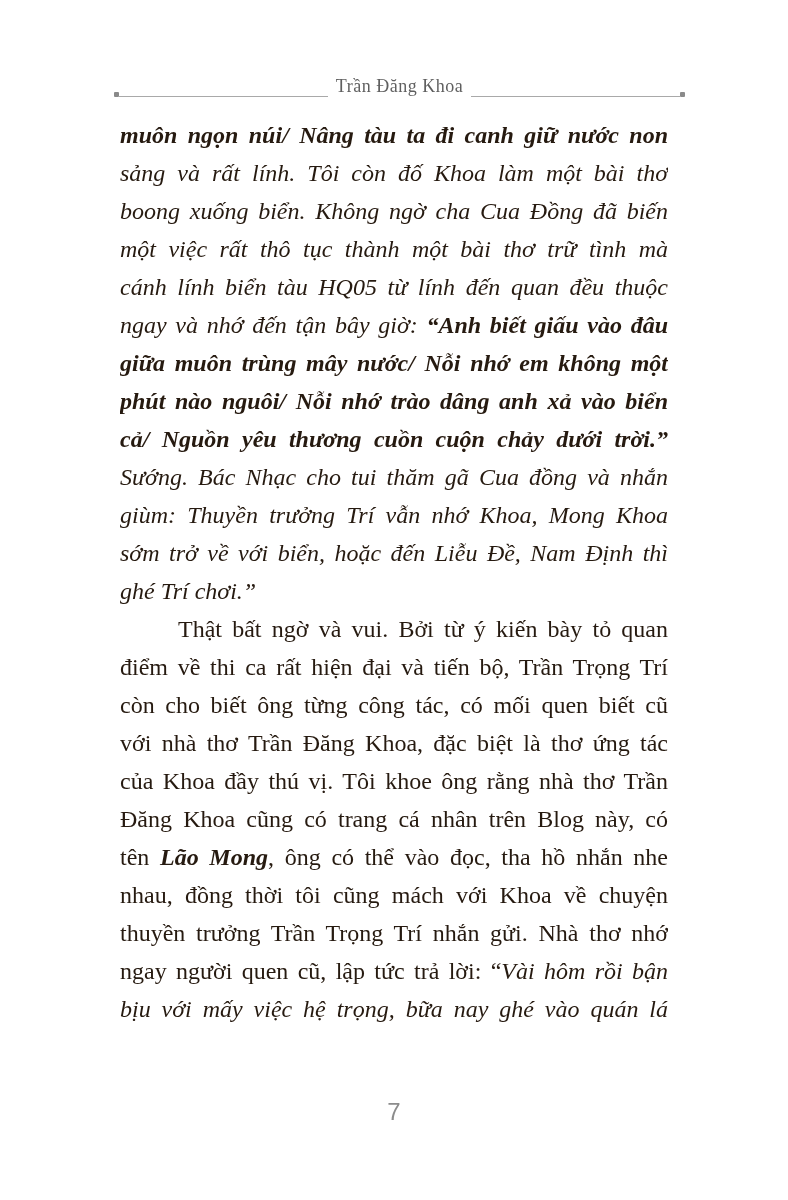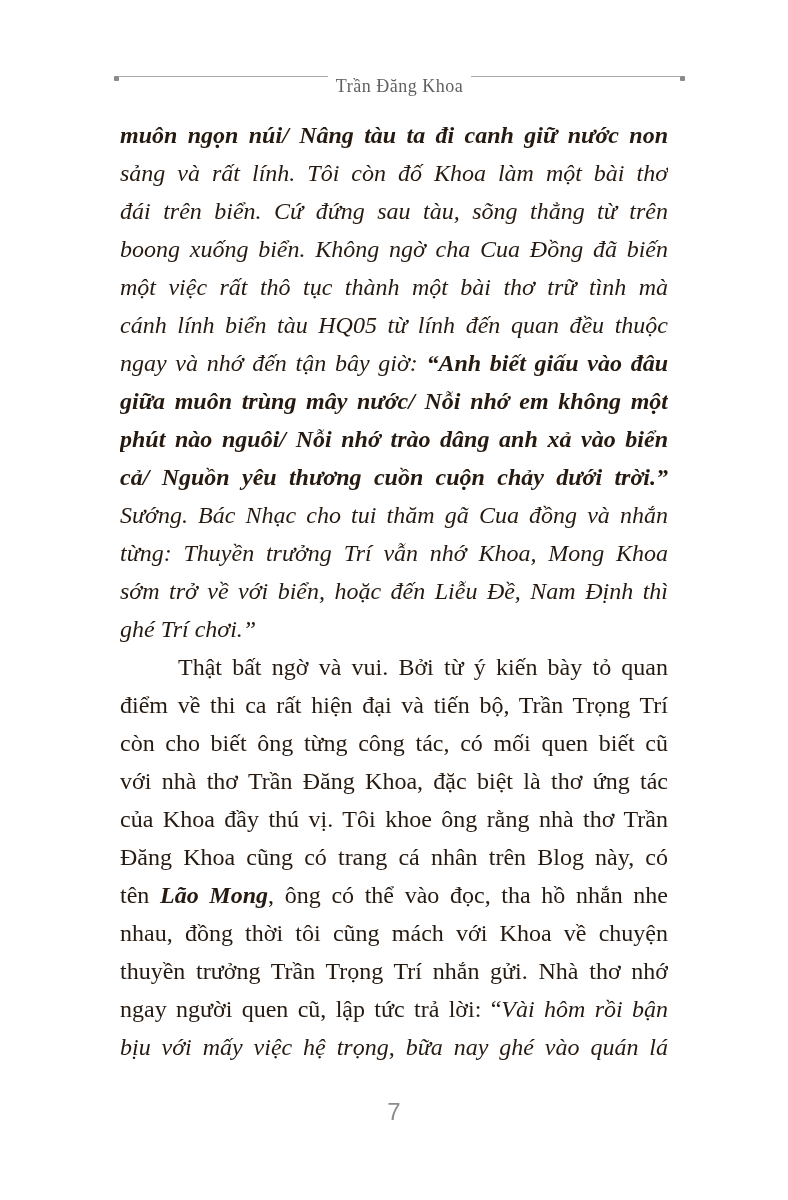--- a/index.html
+++ b/index.html
@@ -18,21 +18,21 @@
     color: var(--text-color);
     overflow: hidden;
   }
   
   .header {
     position: absolute;
     top: 76px;
     left: 114px;
     right: 103px;
     display: flex;
-    align-items: flex-start;
+    align-items: flex-end;
     color: var(--header-color);
   }
   .header .rule {
     flex: 1;
     height: 1px;
     background: #a9a9a9;
   }
   .header .dot {
     width: 5px;
     height: 5px;
@@ -95,30 +95,29 @@
     <span class="rule"></span>
     <span class="header-title">Trần Đăng Khoa</span>
     <span class="rule"></span>
     <span class="dot"></span>
   </div>
 
   <div class="body-text">
       <div class="paragraph">
         <div class="text-line"><span class="seg-bi">muôn ngọn núi/ Nâng tàu ta đi canh giữ nước non</span></div>
         <div class="text-line"><span class="seg-i">sảng và rất lính. Tôi còn đố Khoa làm một bài thơ</span></div>
-        <div class="text-line"><span class="seg-i">đái trên biển. Cứ đứng sau tàu, sõng thẳng từ trên</span></div>
         <div class="text-line"><span class="seg-i">boong xuống biển. Không ngờ cha Cua Đồng đã biến</span></div>
         <div class="text-line"><span class="seg-i">một việc rất thô tục thành một bài thơ trữ tình mà</span></div>
         <div class="text-line"><span class="seg-i">cánh lính biển tàu HQ05 từ lính đến quan đều thuộc</span></div>
         <div class="text-line"><span class="seg-i">ngay và nhớ đến tận bây giờ: </span><span class="seg-bi">“Anh biết giấu vào đâu</span></div>
         <div class="text-line"><span class="seg-bi">giữa muôn trùng mây nước/ Nỗi nhớ em không một</span></div>
         <div class="text-line"><span class="seg-bi">phút nào nguôi/ Nỗi nhớ trào dâng anh xả vào biển</span></div>
         <div class="text-line"><span class="seg-bi">cả/ Nguồn yêu thương cuồn cuộn chảy dưới trời.”</span></div>
         <div class="text-line"><span class="seg-i">Sướng. Bác Nhạc cho tui thăm gã Cua đồng và nhắn</span></div>
-        <div class="text-line"><span class="seg-i">từng: Thuyền trưởng Trí vẫn nhớ Khoa, Mong Khoa</span></div>
+        <div class="text-line"><span class="seg-i">giùm: Thuyền trưởng Trí vẫn nhớ Khoa, Mong Khoa</span></div>
         <div class="text-line"><span class="seg-i">sớm trở về với biển, hoặc đến Liễu Đề, Nam Định thì</span></div>
         <div class="text-line no-justify"><span class="seg-i">ghé Trí chơi.”</span></div>
       </div>
       <div class="paragraph">
         <div class="text-line indented"><span class="seg-r">Thật bất ngờ và vui. Bởi từ ý kiến bày tỏ quan</span></div>
         <div class="text-line"><span class="seg-r">điểm về thi ca rất hiện đại và tiến bộ, Trần Trọng Trí</span></div>
         <div class="text-line"><span class="seg-r">còn cho biết ông từng công tác, có mối quen biết cũ</span></div>
         <div class="text-line"><span class="seg-r">với nhà thơ Trần Đăng Khoa, đặc biệt là thơ ứng tác</span></div>
         <div class="text-line"><span class="seg-r">của Khoa đầy thú vị. Tôi khoe ông rằng nhà thơ Trần</span></div>
         <div class="text-line"><span class="seg-r">Đăng Khoa cũng có trang cá nhân trên Blog này, có</span></div>

